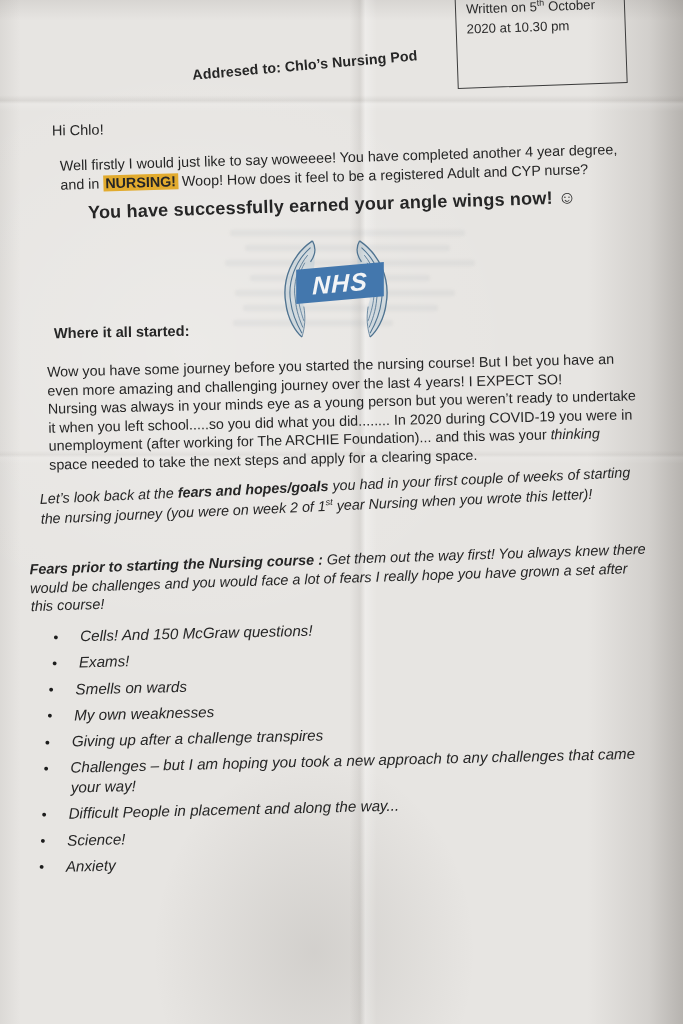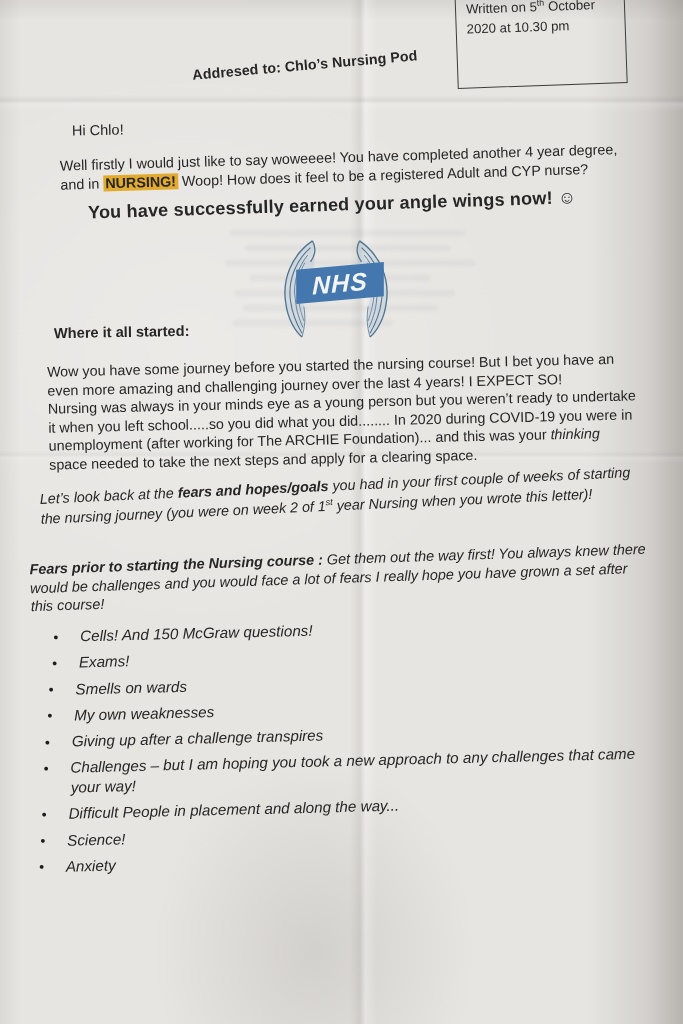--- a/index.html
+++ b/index.html
@@ -24,21 +24,21 @@
       radial-gradient(480px 420px at 28% 34%, rgba(255,255,255,0.20), transparent 70%);
   }
   .abs{position:absolute;}
   .date-box{
     left:456px;top:-14px;width:170px;height:100px;
     border:1.6px solid #3c3c3c;transform:rotate(-2deg);
     padding:10px 8px 0 10px;font-size:13.2px;line-height:1.5;color:#2a2a2a;
     box-sizing:border-box;
   }
   .addressed{left:192px;top:57px;transform:rotate(-5deg);font-weight:bold;font-size:14.2px;letter-spacing:.1px;}
-  .greeting{left:72px;top:122px;font-size:14.5px;transform:rotate(-1deg);}
+  .greeting{left:52px;top:122px;font-size:14.5px;transform:rotate(-1deg);}
   .intro{left:60px;top:148px;width:584px;font-size:14.3px;line-height:1.32;transform:rotate(-1.7deg);}
   .hl{background:#e2ab2e;font-weight:bold;padding:0 2px;}
   .headline{left:88px;top:194px;width:540px;font-size:18px;font-weight:bold;letter-spacing:.2px;transform:rotate(-1.8deg);}
   .ghost{left:185px;top:230px;width:400px;z-index:0;}
   .ghost .gl{height:6px;border-radius:3px;background:rgba(100,110,126,0.07);filter:blur(1.5px);margin-bottom:9px;}
   .logo{left:266px;top:236px;width:140px;height:104px;z-index:1;}
   .wing{position:absolute;top:2px;width:62px;height:100px;}
   .wing.left{left:4px;}
   .wing.right{right:4px;transform:scaleX(-1);}
   .nhs-box{

